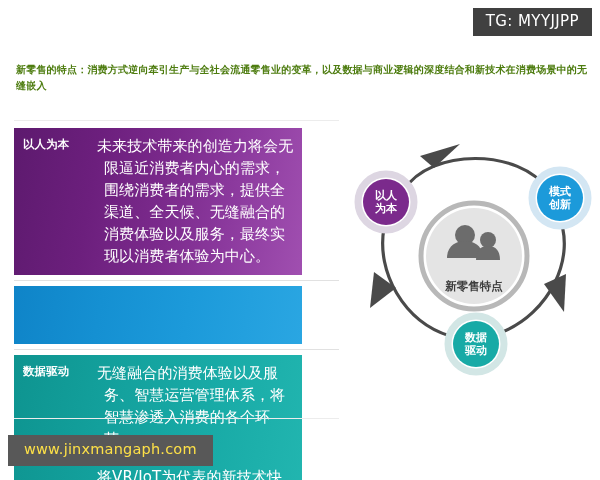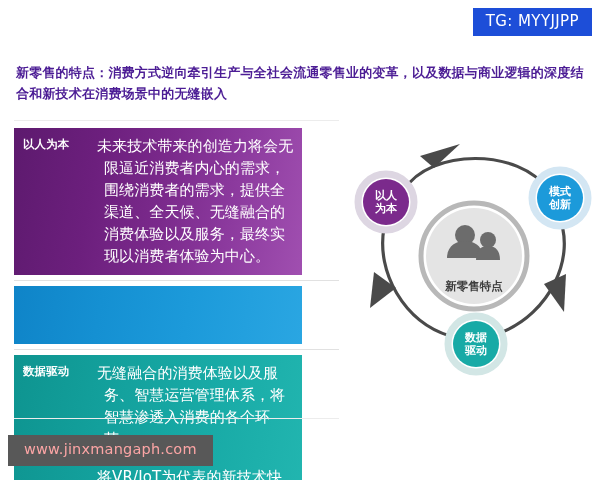--- a/index.html
+++ b/index.html
@@ -20,38 +20,38 @@
     width: 600px;
     height: 480px;
     background: #ffffff;
   }
 
   
   .tg-badge {
     position: absolute;
     right: 8px;
     top: 8px;
-    background: #1d4ed8;
+    background: #404040;
     color: #ffffff;
     font-size: 15px;
     letter-spacing: 0.4px;
     padding: 5px 13px 6px 13px;
     line-height: 1.1;
     white-space: nowrap;
   }
 
   
   .heading {
     position: absolute;
     left: 16px;
     top: 62px;
     width: 572px;
-    color: #4c1d95;
-    font-weight: bold;
-    font-size: 13px;
+    color: #4d7c0f;
+    font-weight: bold;
+    font-size: 10px;
     line-height: 1.62;
     letter-spacing: 0.2px;
   }
 
   
   .cards {
     position: absolute;
     left: 14px;
     top: 128px;
     width: 325px;
@@ -139,21 +139,21 @@
     font-weight: bold;
     fill: #3e3e3e;
   }
 
   
   .watermark {
     position: absolute;
     left: 8px;
     bottom: 14px;
     background: #585858;
-    color: #fca5a5;
+    color: #fde047;
     font-size: 14.5px;
     padding: 7px 16px 8px 16px;
     letter-spacing: 0.2px;
     line-height: 1.1;
     white-space: nowrap;
   }
 </style>
 </head>
 <body>
 

